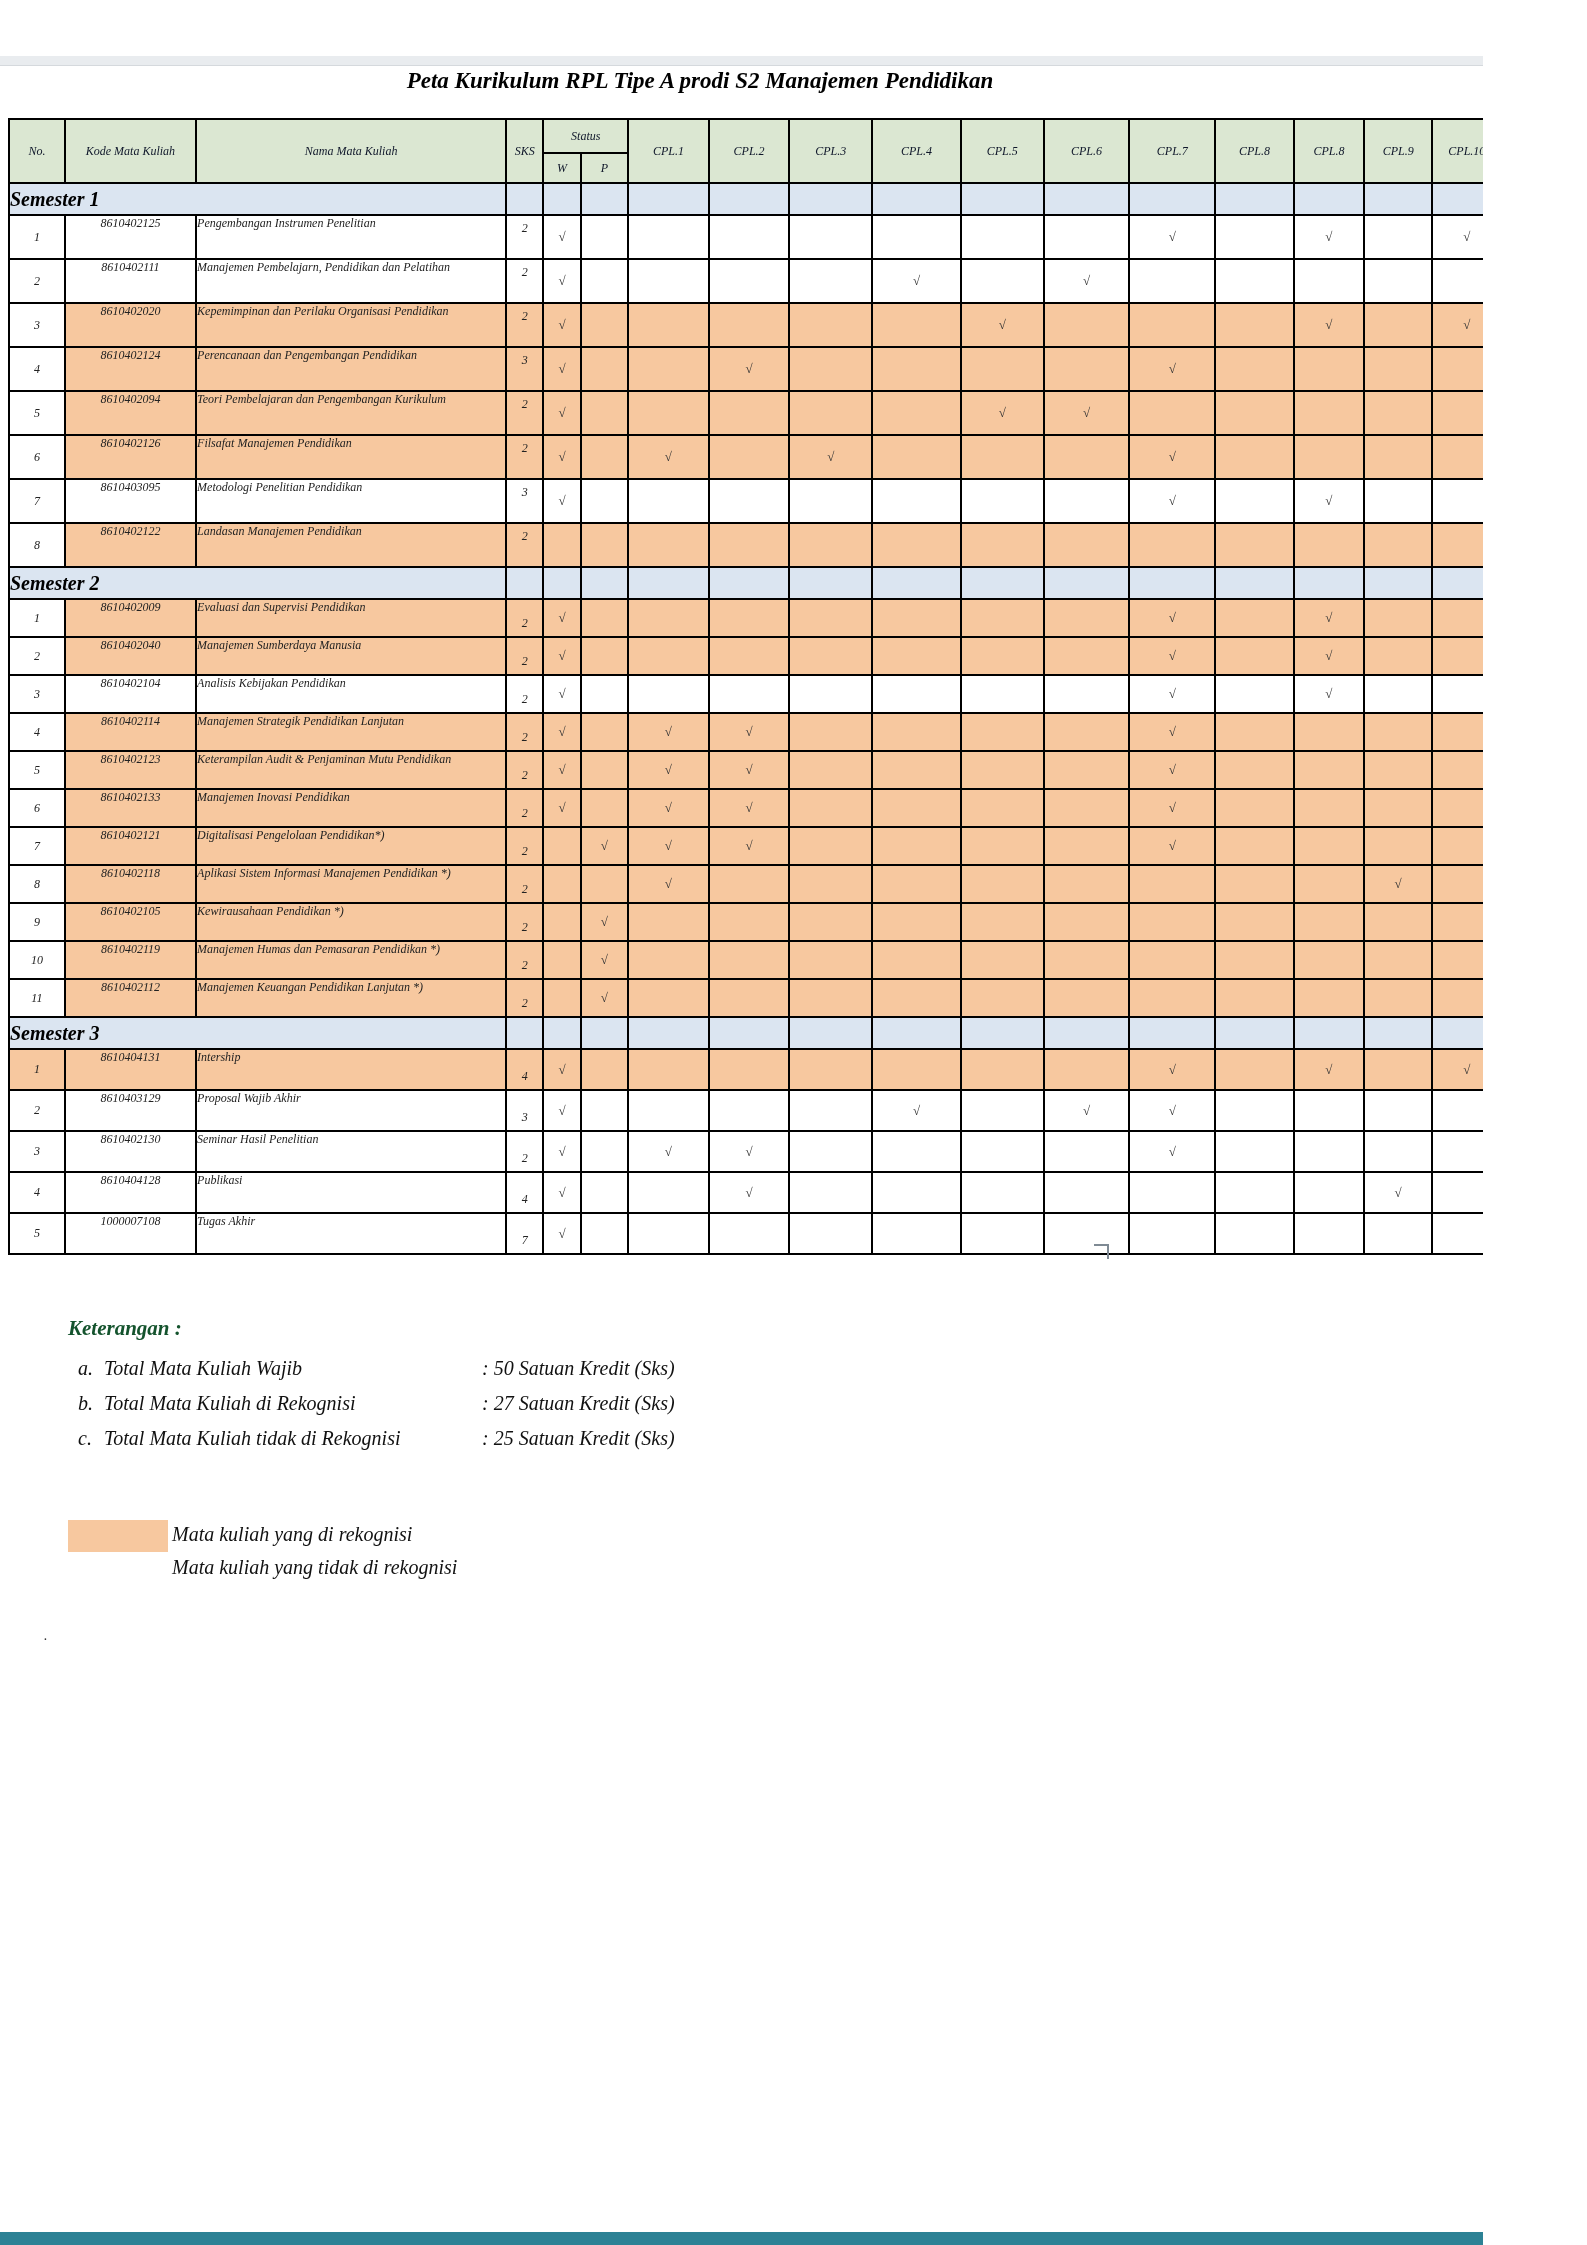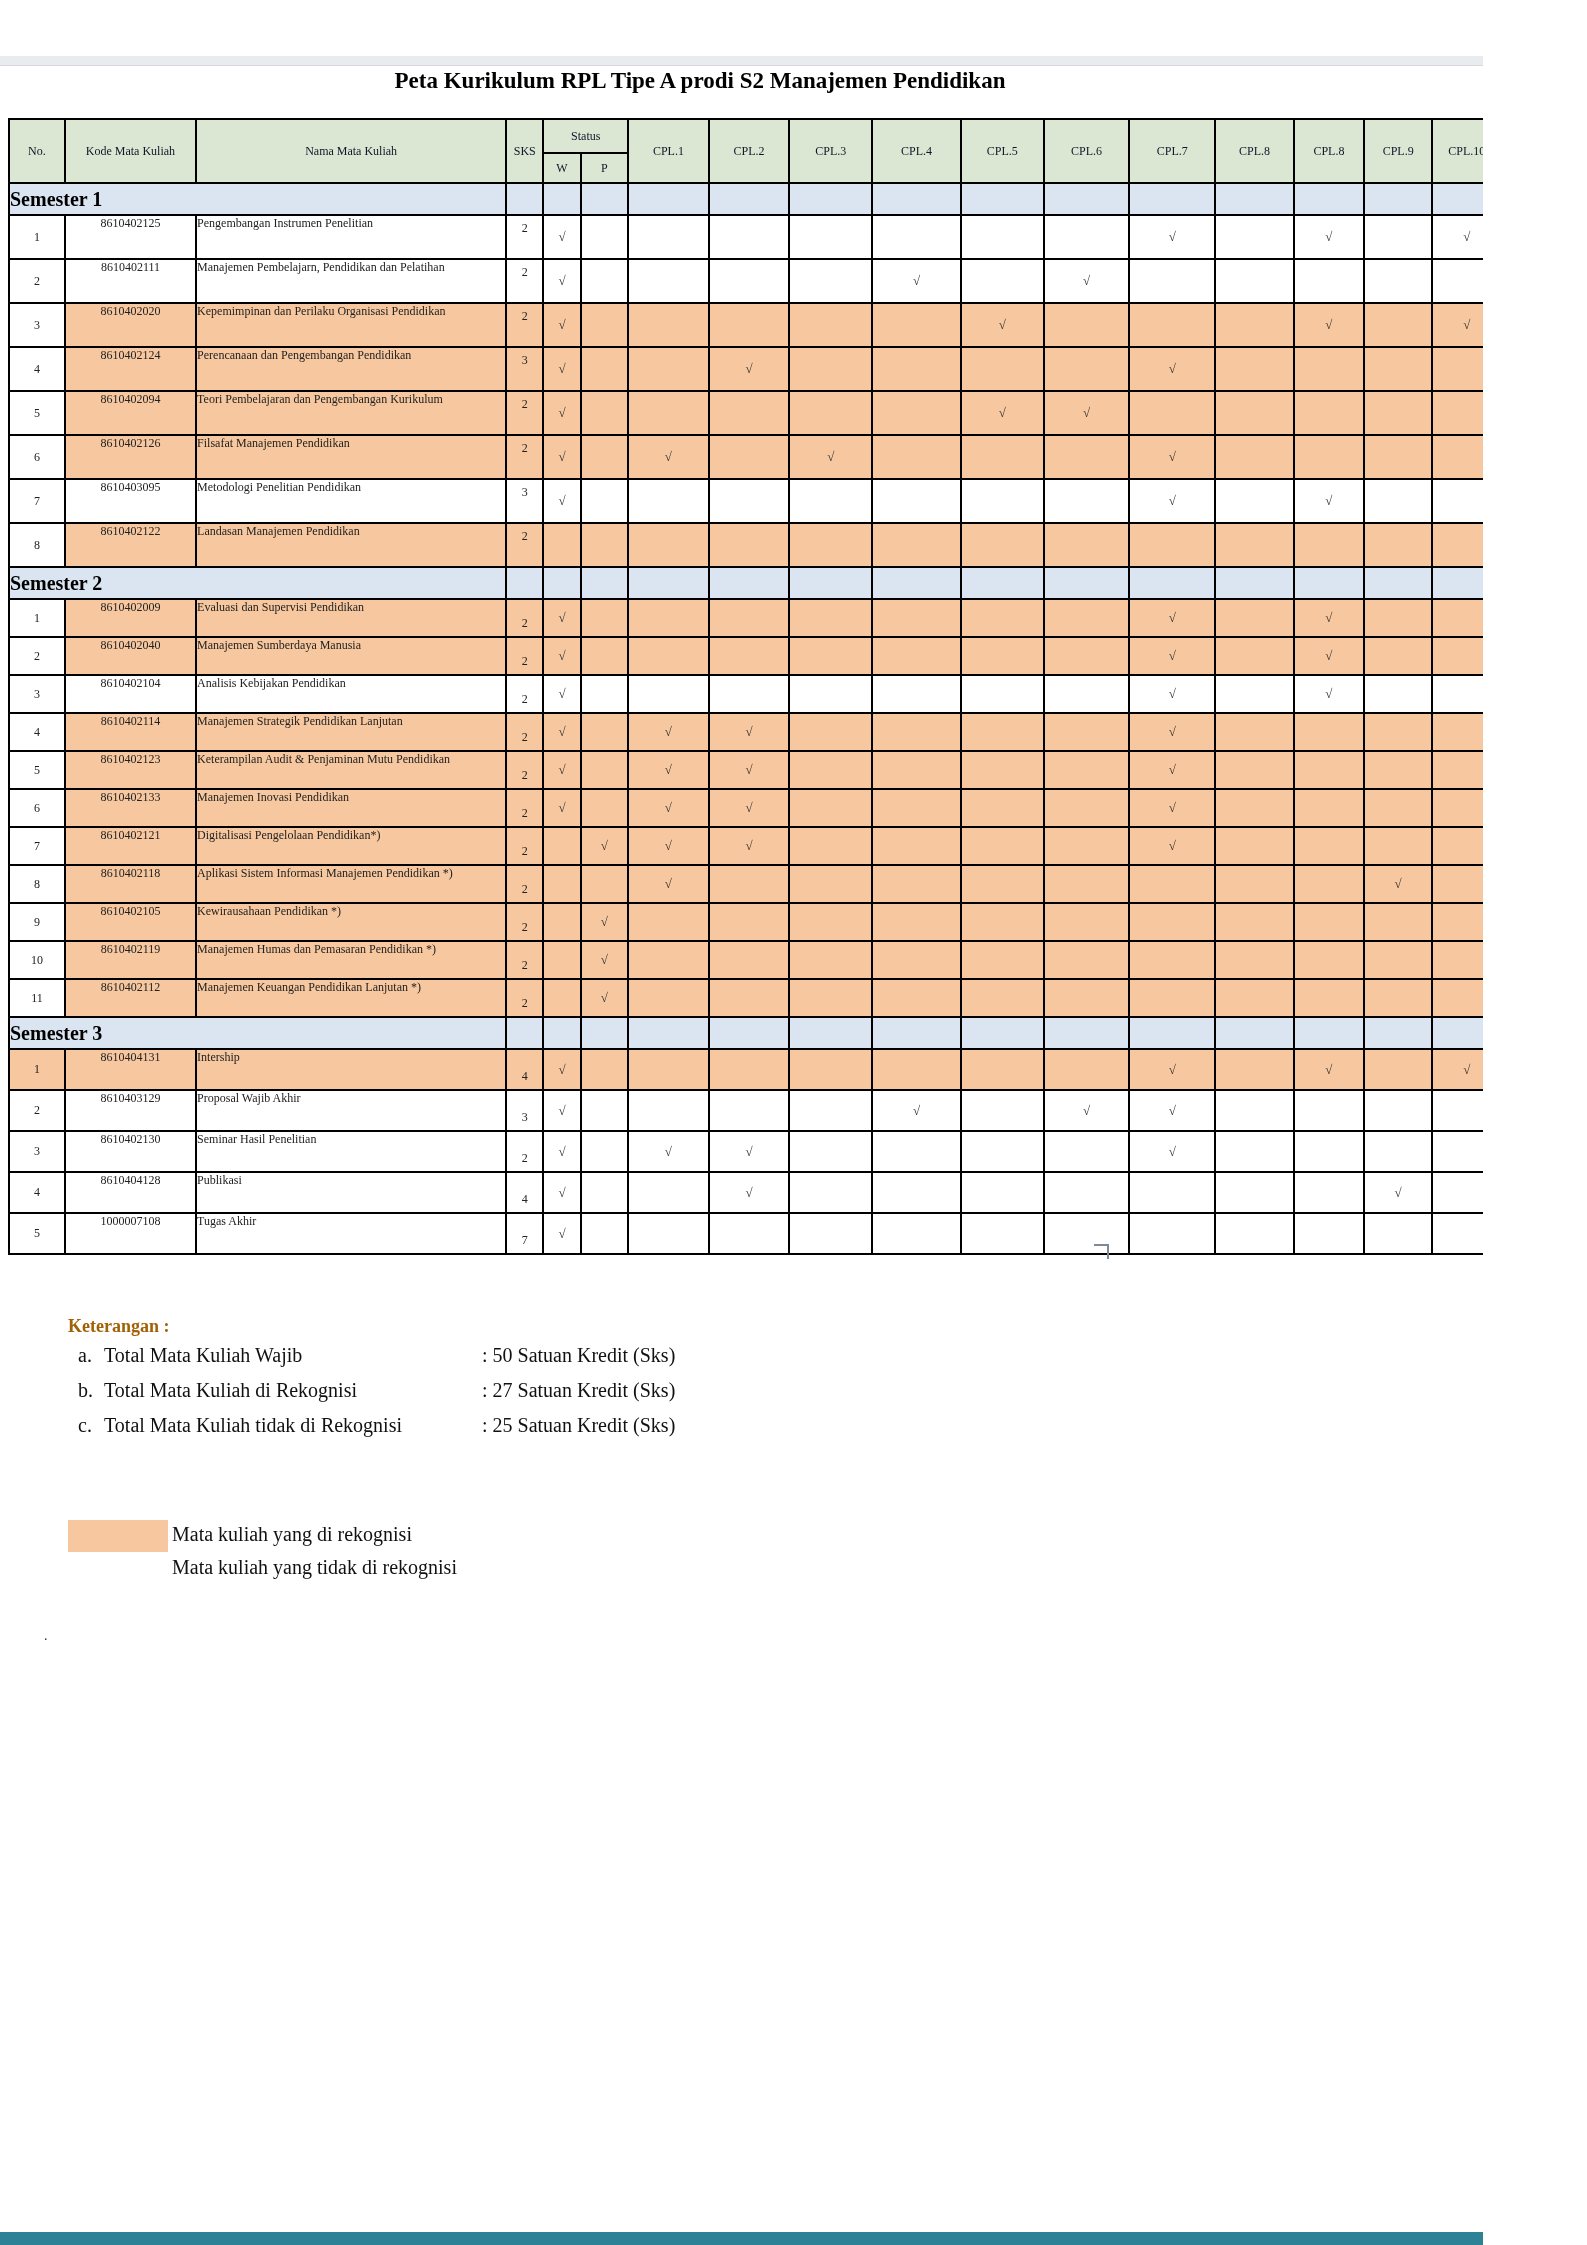--- a/index.html
+++ b/index.html
@@ -1,17 +1,17 @@
 <!DOCTYPE html>
 <html><head>
 <meta charset="utf-8">
 <style>
   html,body{margin:0;padding:0;background:#fff;}
   .page{position:relative;width:1483px;height:2245px;background:#ffffff;overflow:hidden;
-        font-family:"Liberation Serif","DejaVu Serif",serif;color:#111;}
+        font-family:"Liberation Serif","DejaVu Serif",serif;color:#111;font-style:italic;}
   .top-strip{position:absolute;left:0;top:56px;width:1587px;height:9px;
              background:var(--strip,#e9ecef);border-bottom:1px solid #d5d9dd;}
   .doc-title{position:absolute;top:68px;left:0;width:1400px;text-align:center;
              font-size:23px;font-weight:bold;color:#000;}
   
   table.curr{position:absolute;left:8px;top:118px;width:1567px;border-collapse:collapse;
              table-layout:fixed;}
   table.curr th,table.curr td{border:2px solid #000;padding:0;overflow:hidden;}
   table.curr thead th{background:var(--green,#dbe7d2);font-weight:normal;font-size:12px;
              text-align:center;vertical-align:middle;color:#0f172a;}
@@ -27,21 +27,21 @@
   td.cell-name{text-align:left;vertical-align:top;padding:3px 2px 0 8px;}
   td.cell-sks{text-align:center;}
   tr.sem1 td.cell-sks{vertical-align:top;padding-top:5px;}
   tr.sem2 td.cell-sks,tr.sem3 td.cell-sks{vertical-align:bottom;padding-bottom:5px;}
   td.cell-check{text-align:center;vertical-align:middle;font-size:13px;color:#333;}
   tr.rec td{background:var(--orange,#f7c89f);}
   tr.rec td.cell-no{background:#fff;}
   tr.rec.norec td.cell-no{background:var(--orange,#f7c89f);}
   
   .keterangan{position:absolute;left:68px;top:1316px;width:1300px;}
-  .ket-title{font-size:18px;font-weight:bold;margin-bottom:1px;color:#a16207;}
+  .ket-title{font-size:21px;font-weight:bold;margin-bottom:10px;color:#14532d;}
   .ket-intro{font-size:20px;margin-bottom:12px;}
   .note-row{display:flex;font-size:20px;line-height:35px;padding-left:10px;}
   .note-marker{width:26px;}
   .note-label{width:378px;}
   .note-value{}
   
   .legend{position:absolute;left:68px;top:1518px;display:flex;}
   .swatch{width:100px;height:32px;background:var(--orange,#f7c89f);margin-top:2px;}
   .legend-lines{margin-left:4px;font-size:20px;line-height:33px;}
   

